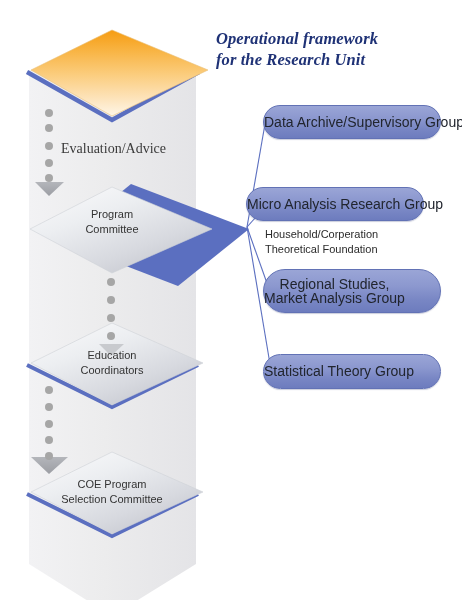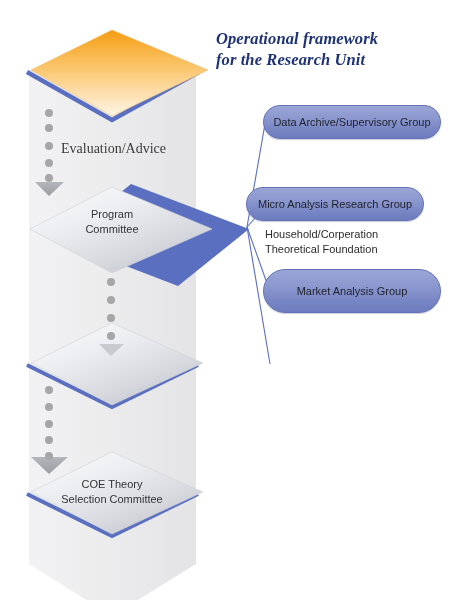--- a/index.html
+++ b/index.html
@@ -66,23 +66,22 @@
   
   .pill {
     position: absolute;
     box-sizing: border-box;
     border-radius: 40px;
     background: linear-gradient(to bottom, #9aa5d6 0%, #8c98cf 38%, #7886c4 72%, #6d7cbe 100%);
     border: 1px solid #6272b5;
     box-shadow: 0 1px 1px rgba(80,90,140,0.30);
     display: flex;
     align-items: center;
-    justify-content: center;
     text-align: center;
-    font-size: 11px;
+    font-size: 14px;
     line-height: 14.5px;
     color: #21252e;
     z-index: 8;
   }
   .pill .l { display: block; white-space: nowrap; }
 
   
   .annot {
     position: absolute;
     font-size: 11px;
@@ -219,47 +218,59 @@
     </div>
   </div>
 
   <div class="node" style="left:12px; top:163px; width:200px; height:86px;">
     <div class="label" style="top:20px;">
       <span class="l">Program</span>
       <span class="l">Committee</span>
     </div>
   </div>
 
+  <div class="node" style="left:12px; top:299px; width:200px; height:82px;">
+    <div class="label" style="top:25px;">
+      <span class="l">Education</span>
+      <span class="l">Coordinators</span>
+    </div>
+  </div>
 
   <div class="node" style="left:12px; top:428px; width:200px; height:82px;">
     <div class="label" style="top:25px;">
-      <span class="l">COE Theory</span>
+      <span class="l">COE Program</span>
       <span class="l">Selection Committee</span>
     </div>
   </div>
 
   <div id="evaluation-advice">Evaluation/Advice</div>
 
   <div class="pill" style="left:263px; top:81px; width:178px; height:34px;">
     <span>
       <span class="l">Data Archive/Supervisory Group</span>
     </span>
   </div>
 
   <div class="pill" style="left:246px; top:163px; width:178px; height:34px;">
     <span>
       <span class="l">Micro Analysis Research Group</span>
     </span>
   </div>
 
   <div class="pill" style="left:263px; top:245px; width:178px; height:44px;">
     <span>
+      <span class="l">Regional Studies,</span>
       <span class="l">Market Analysis Group</span>
     </span>
   </div>
 
+  <div class="pill" style="left:263px; top:330px; width:178px; height:35px;">
+    <span>
+      <span class="l">Statistical Theory Group</span>
+    </span>
+  </div>
 
   <div class="annot" style="left:265px; top:203px;">
     <span class="l">Household/Corperation</span>
     <span class="l">Theoretical Foundation</span>
   </div>
 
 </div>
 
 </body></html>

